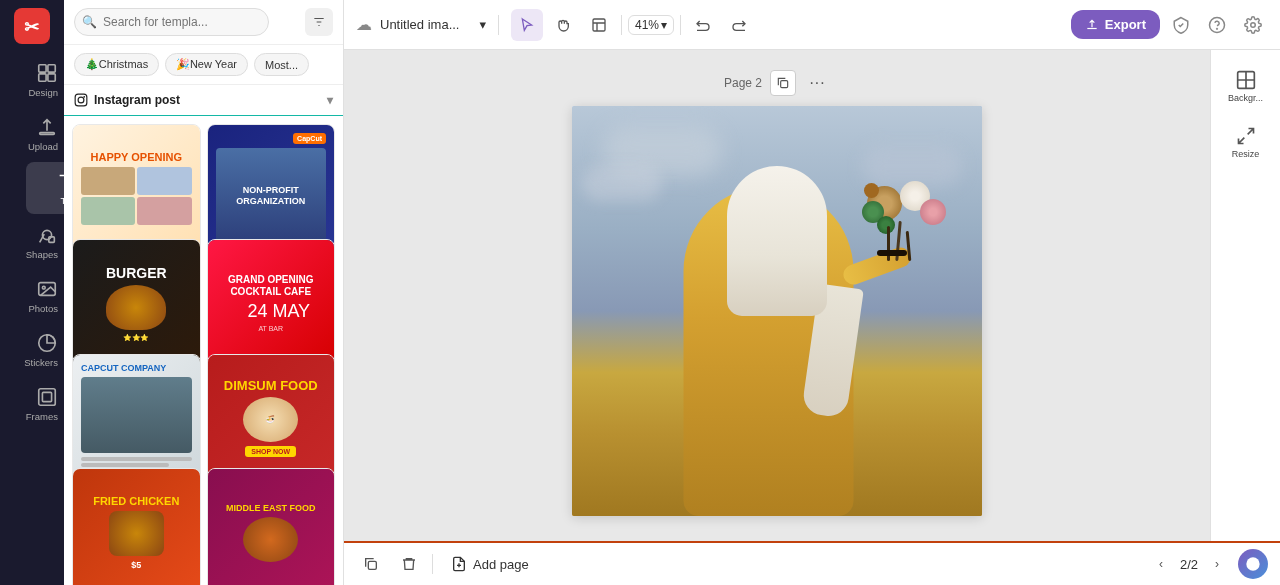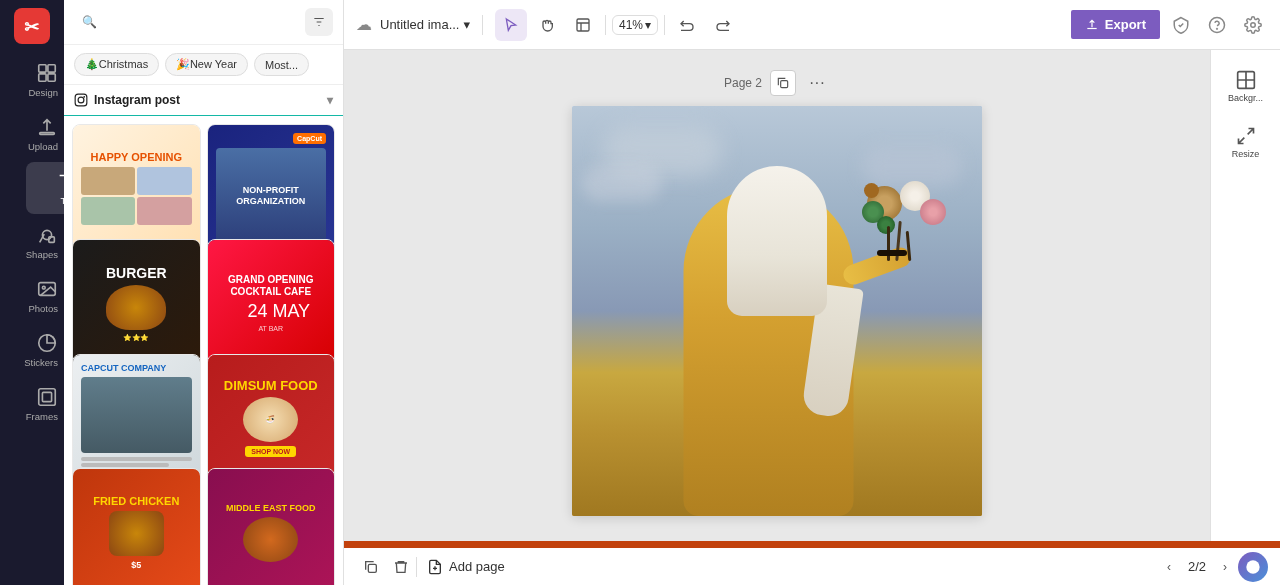--- a/index.html
+++ b/index.html
@@ -404,21 +404,21 @@
     .topbar-cloud {
       color: #888;
       font-size: 16px;
     }
     .topbar-title {
       font-size: 13px;
       font-weight: 500;
       color: #333;
       display: flex;
       align-items: center;
-      gap: 4px;
+      gap: 20px;
       cursor: pointer;
     }
     .topbar-divider {
       width: 1px;
       height: 20px;
       background: #ddd;
       margin: 0 4px;
     }
     .topbar-tools {
       display: flex;
@@ -448,21 +448,21 @@
       border-radius: 6px;
       padding: 2px 6px;
       font-size: 12px;
       cursor: pointer;
       color: #333;
     }
     .export-btn {
       background: #7c5cbf;
       color: white;
       border: none;
-      border-radius: 2px;
+      border-radius: 12px;
       padding: 7px 14px;
       font-size: 13px;
       font-weight: 600;
       cursor: pointer;
       display: flex;
       align-items: center;
       gap: 6px;
     }
 
     
@@ -576,24 +576,25 @@
       font-size: 10px;
       text-align: center;
     }
     .right-panel-item svg { width: 20px; height: 20px; }
     .right-panel-item span { font-size: 9px; color: #444; }
 
     
     .bottom-bar {
       height: 44px;
       background: white;
-      border-top: 7px solid #c2410c;
+      border-top: 2px solid #c2410c;
       display: flex;
       align-items: center;
       padding: 0 12px;
+      gap: 8px;
       flex-shrink: 0;
     }
     .bottom-btn {
       width: 30px;
       height: 30px;
       border: none;
       background: transparent;
       border-radius: 6px;
       cursor: pointer;
       display: flex;
@@ -725,20 +726,21 @@
         <rect x="7" y="7" width="10" height="10" rx="1"></rect>
     </svg>
     <span>Frames</span>
   </div>
 </div>
 
 <div class="templates-panel">
   <div class="panel-search">
     <div class="search-wrap">
       <span class="search-icon-inner">🔍</span>
+      <input type="text" placeholder="Search for templa..." style="">
     </div>
     <button class="panel-search-btn">
       <svg viewBox="0 0 24 24" fill="none" stroke="currentColor" stroke-width="2" width="14" height="14">
         <path d="M4 6h16M8 12h8M11 18h2"></path>
       </svg>
     </button>
   </div>
 
   <div class="tags-row">
     <button class="tag-btn">🎄Christmas</button>

